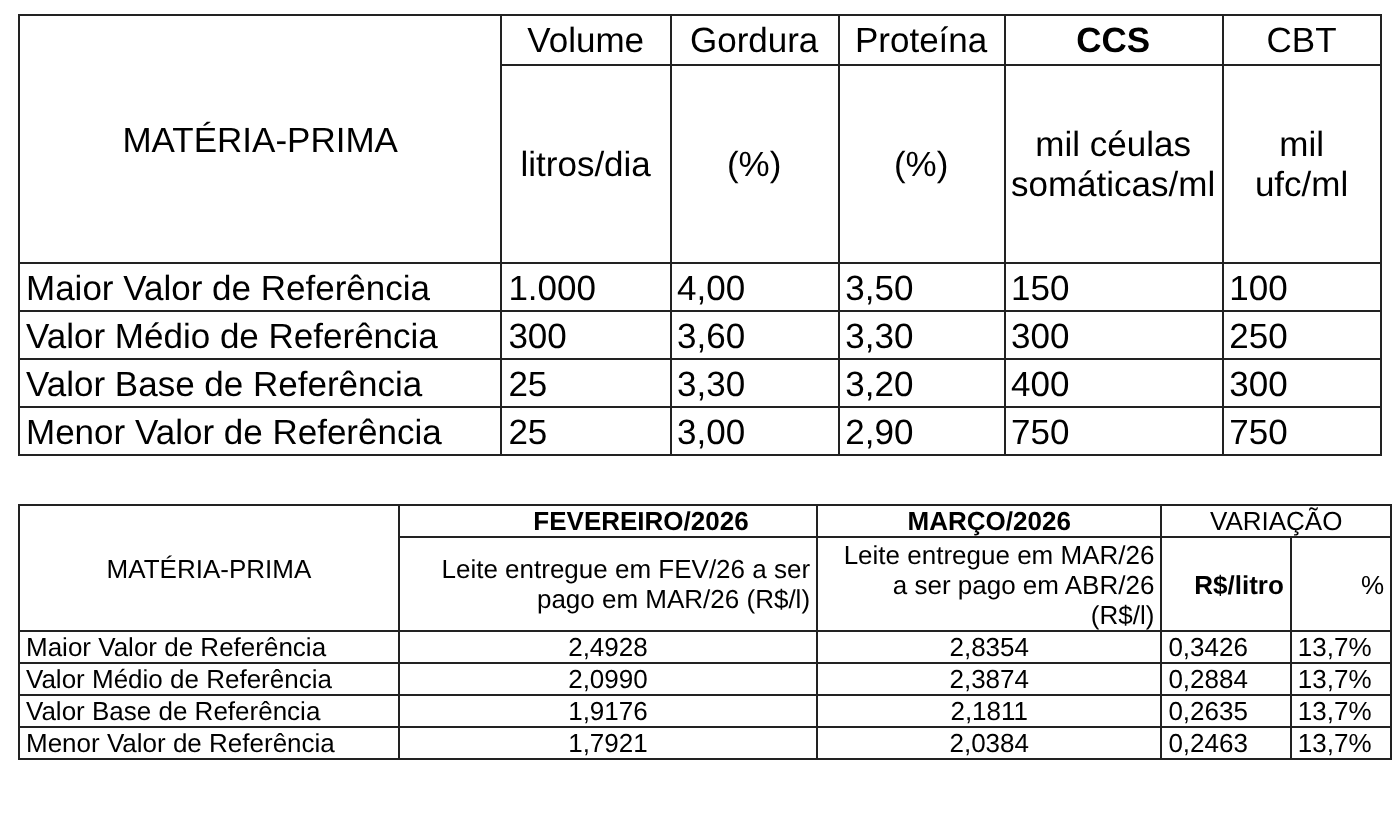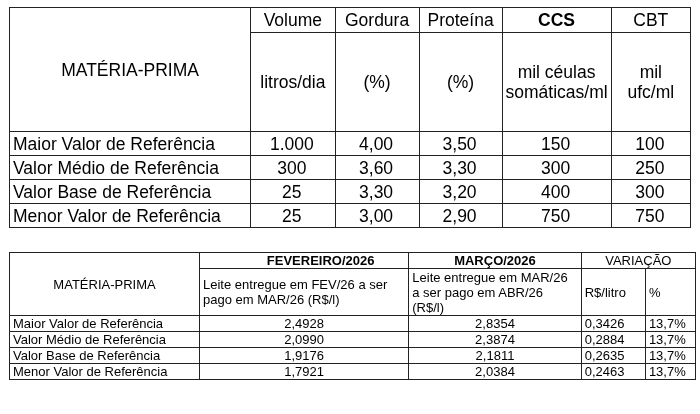--- a/index.html
+++ b/index.html
@@ -10,33 +10,33 @@
   #t1 td { line-height: 20px; }
   #t1 .c0 { width: 240px; }
   #t1 .c1 { width: 80px; }
   #t1 .c2 { width: 80px; }
   #t1 .c3 { width: 78px; }
   #t1 .c4 { width: 78px; font-weight: bold; }
   #t1 .c5 { width: 78px; margin-left: 20px; }
   #t1 .hdr1 td { height: 24px; text-align: center; }
   #t1 .hdr2 td { height: 98px; text-align: center; white-space: normal; }
   #t1 .row td { height: 23px; }
-  #t1 .num { text-align: center; padding-right: 5px; }
+  #t1 .num { text-align: left; padding-right: 5px; }
   #t1 .label { text-align: left; padding-left: 3px; }
   #t1 .mp { text-align: center; font-size: 17.5px; }
   #t2 { left: 9px; top: 252px; width: 687px; font-size: 13px; }
   #t2 td { line-height: 15px; }
   #t2 .c0 { width: 188px; }
   #t2 .c1 { width: 180px; padding-left: 36px; }
   #t2 .c2 { width: 180px; }
-  #t2 .c3 { width: 60px; }
+  #t2 .c3 { width: 60px; font-weight: bold; }
   #t2 .c4 { width: 44px; }
   #t2 .h1 td { height: 15px; text-align: center; }
   #t2 .bold { font-weight: bold; }
-  #t2 .h2 td { height: 46px; text-align: left; white-space: normal; }
+  #t2 .h2 td { height: 46px; text-align: right; white-space: normal; }
   #t2 .row td { height: 15px; }
   #t2 .ctr { text-align: center; }
   #t2 .num { padding-right: 4px; }
   #t2 .mp { text-align: center; }
 </style>
 </head>
 <body>
 
 <table id="t1">
   <tbody>

